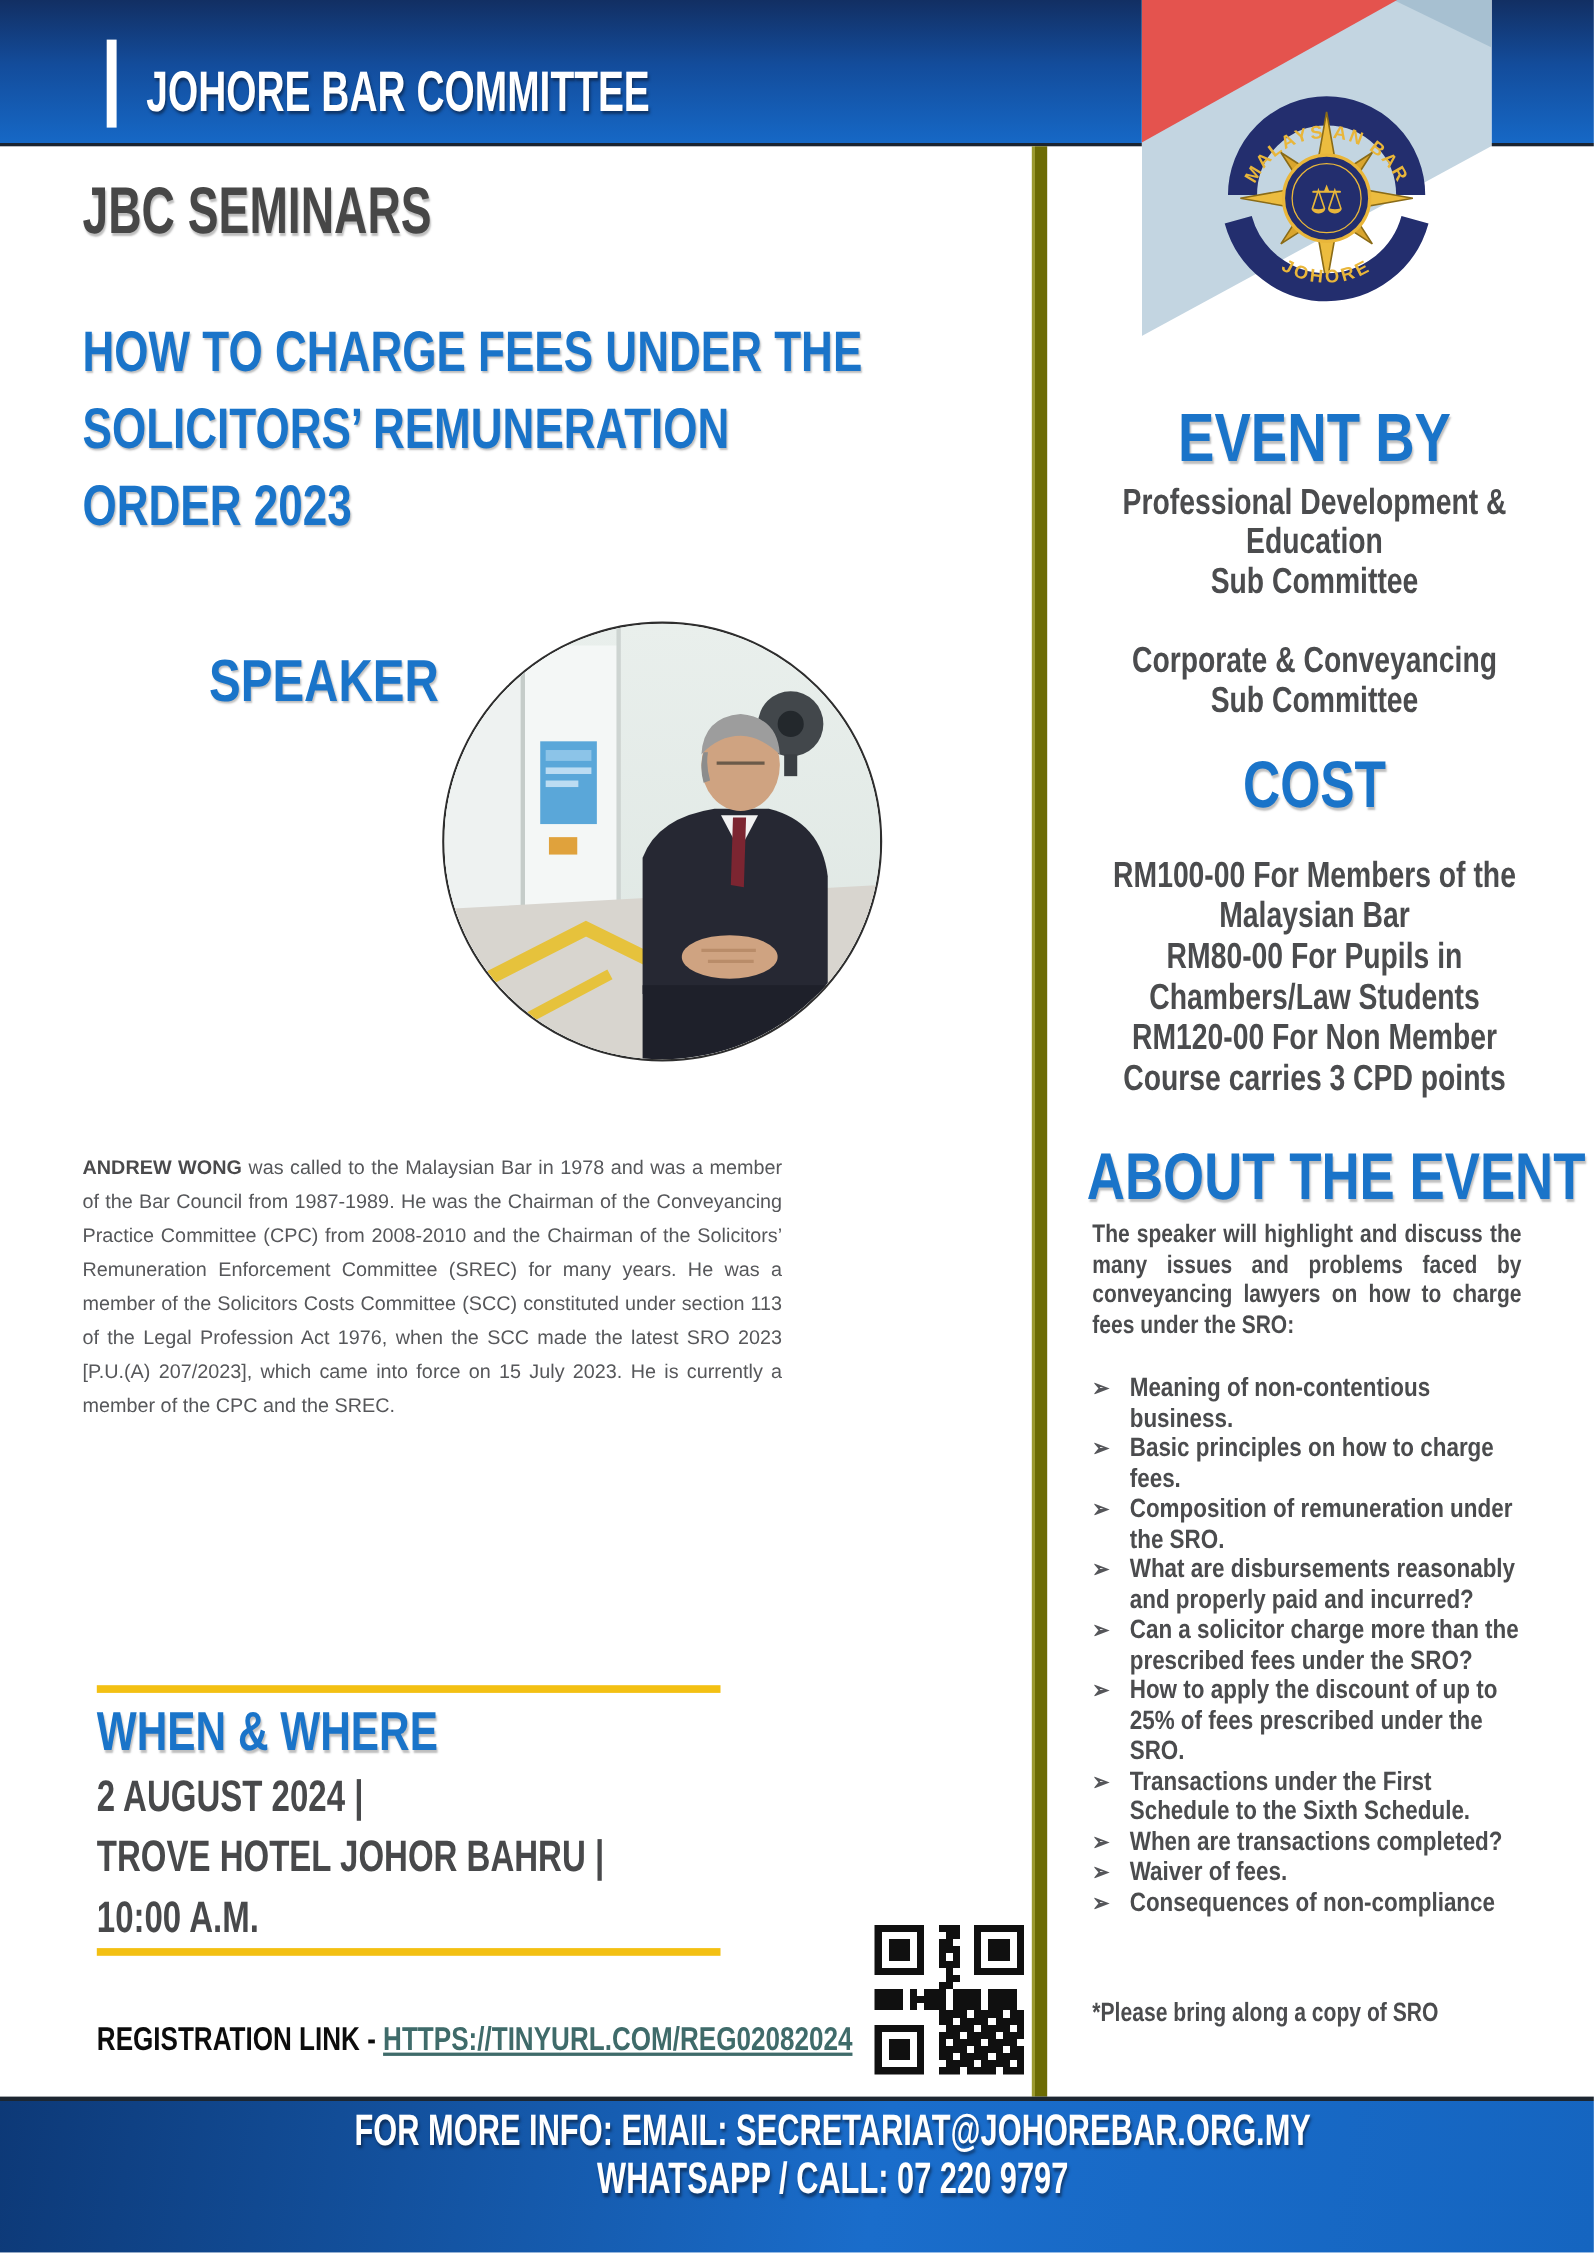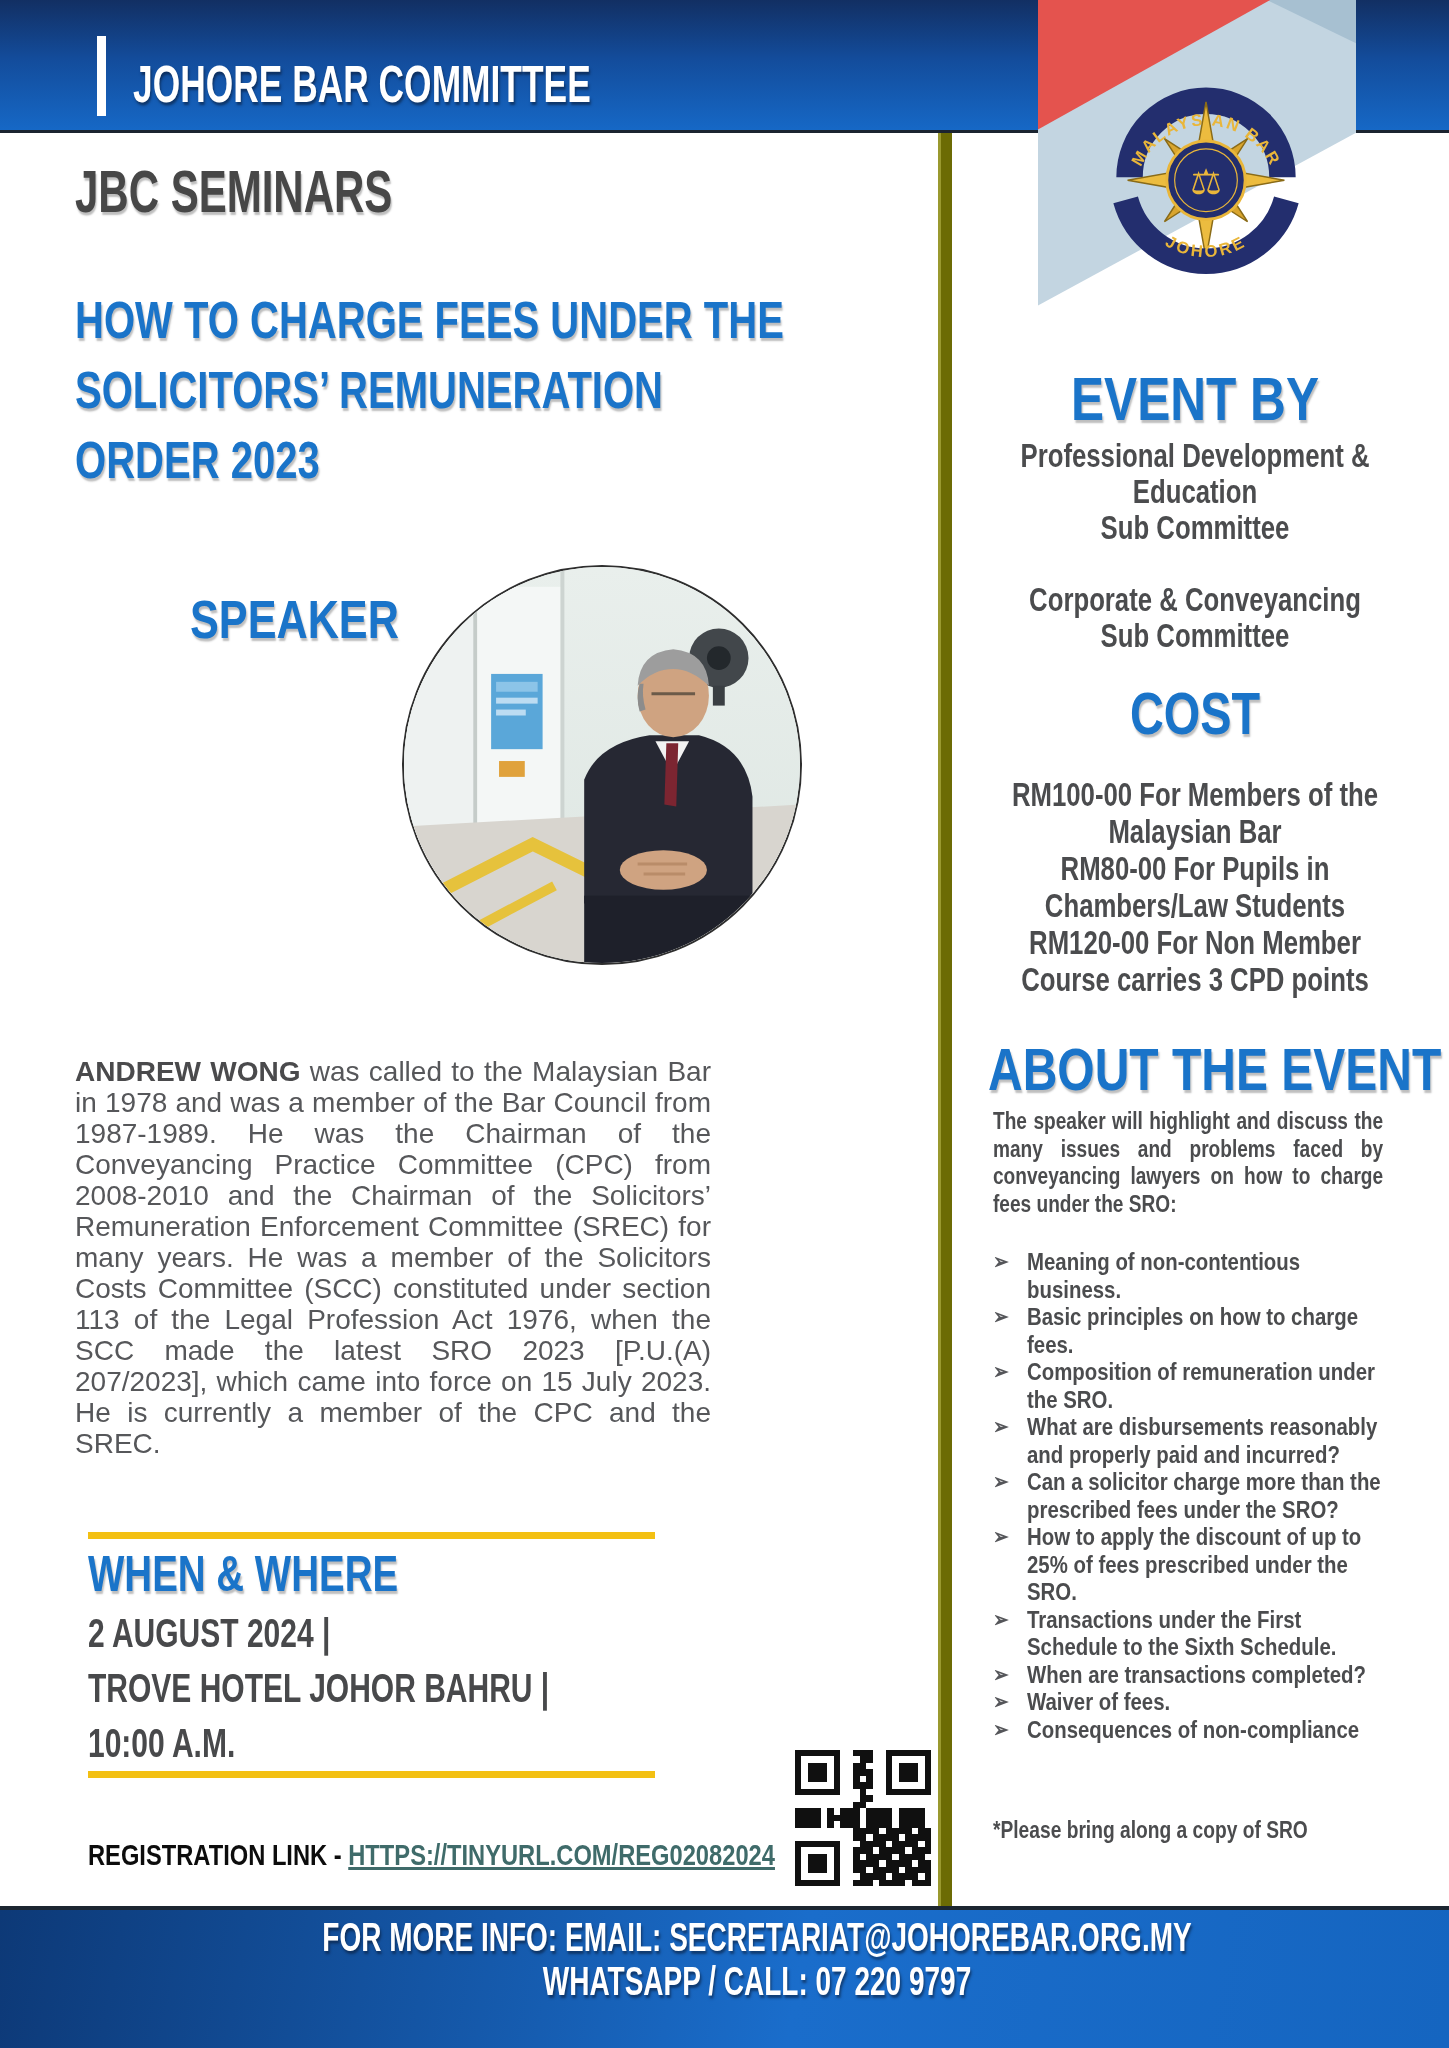--- a/index.html
+++ b/index.html
@@ -31,21 +31,21 @@
 
   .kicker{left:75px;top:162px;font-size:60px;--sx:.70;}
   .title-lines{left:75px;top:285px;font-size:52px;--sx:.77;}
   .title-lines .line{line-height:70px;white-space:nowrap;}
   .speaker-label{left:190px;top:592px;font-size:54px;--sx:.80;}
 
   .photo{left:402px;top:565px;width:400px;height:400px;border-radius:50%;overflow:hidden;
          border:2px solid #2e2e2e;box-sizing:border-box;}
   .photo svg{display:block;width:100%;height:100%;}
 
-  .bio{left:75px;top:1028px;width:636px;font-size:28px;line-height:31px;
+  .bio{left:75px;top:1028px;width:636px;font-size:18px;line-height:31px;
        text-align:justify;color:#56575a;}
   .bio b{color:#4a4a4c;}
 
   .rule{width:567px;height:7px;background:#f3c013;}
   .ww-heading{left:88px;top:1549px;font-size:50px;--sx:.77;}
   .ww-lines{left:88px;top:1606px;font-size:40px;--sx:.75;color:#48494b;}
   .ww-lines .line{line-height:55px;white-space:nowrap;}
   .registration{left:88px;top:1840px;font-size:30px;--sx:.79;color:#0c0c0c;}
   .registration a{color:#3f6b6a;text-decoration:underline;}
 

